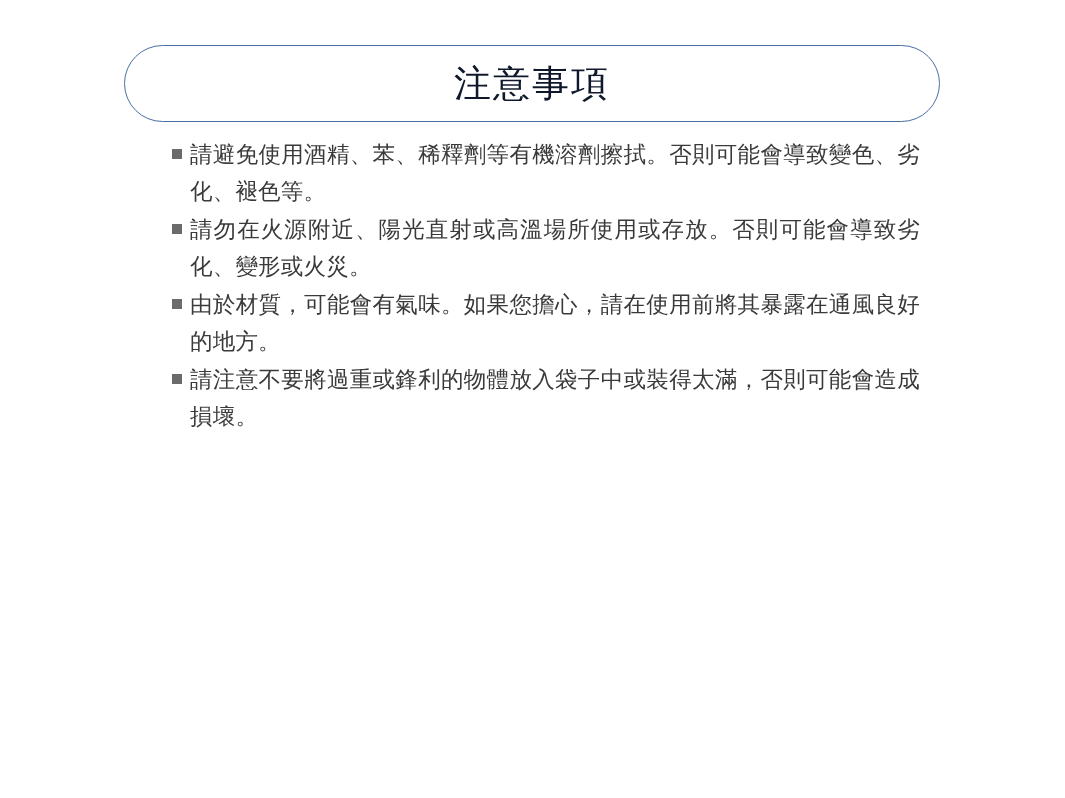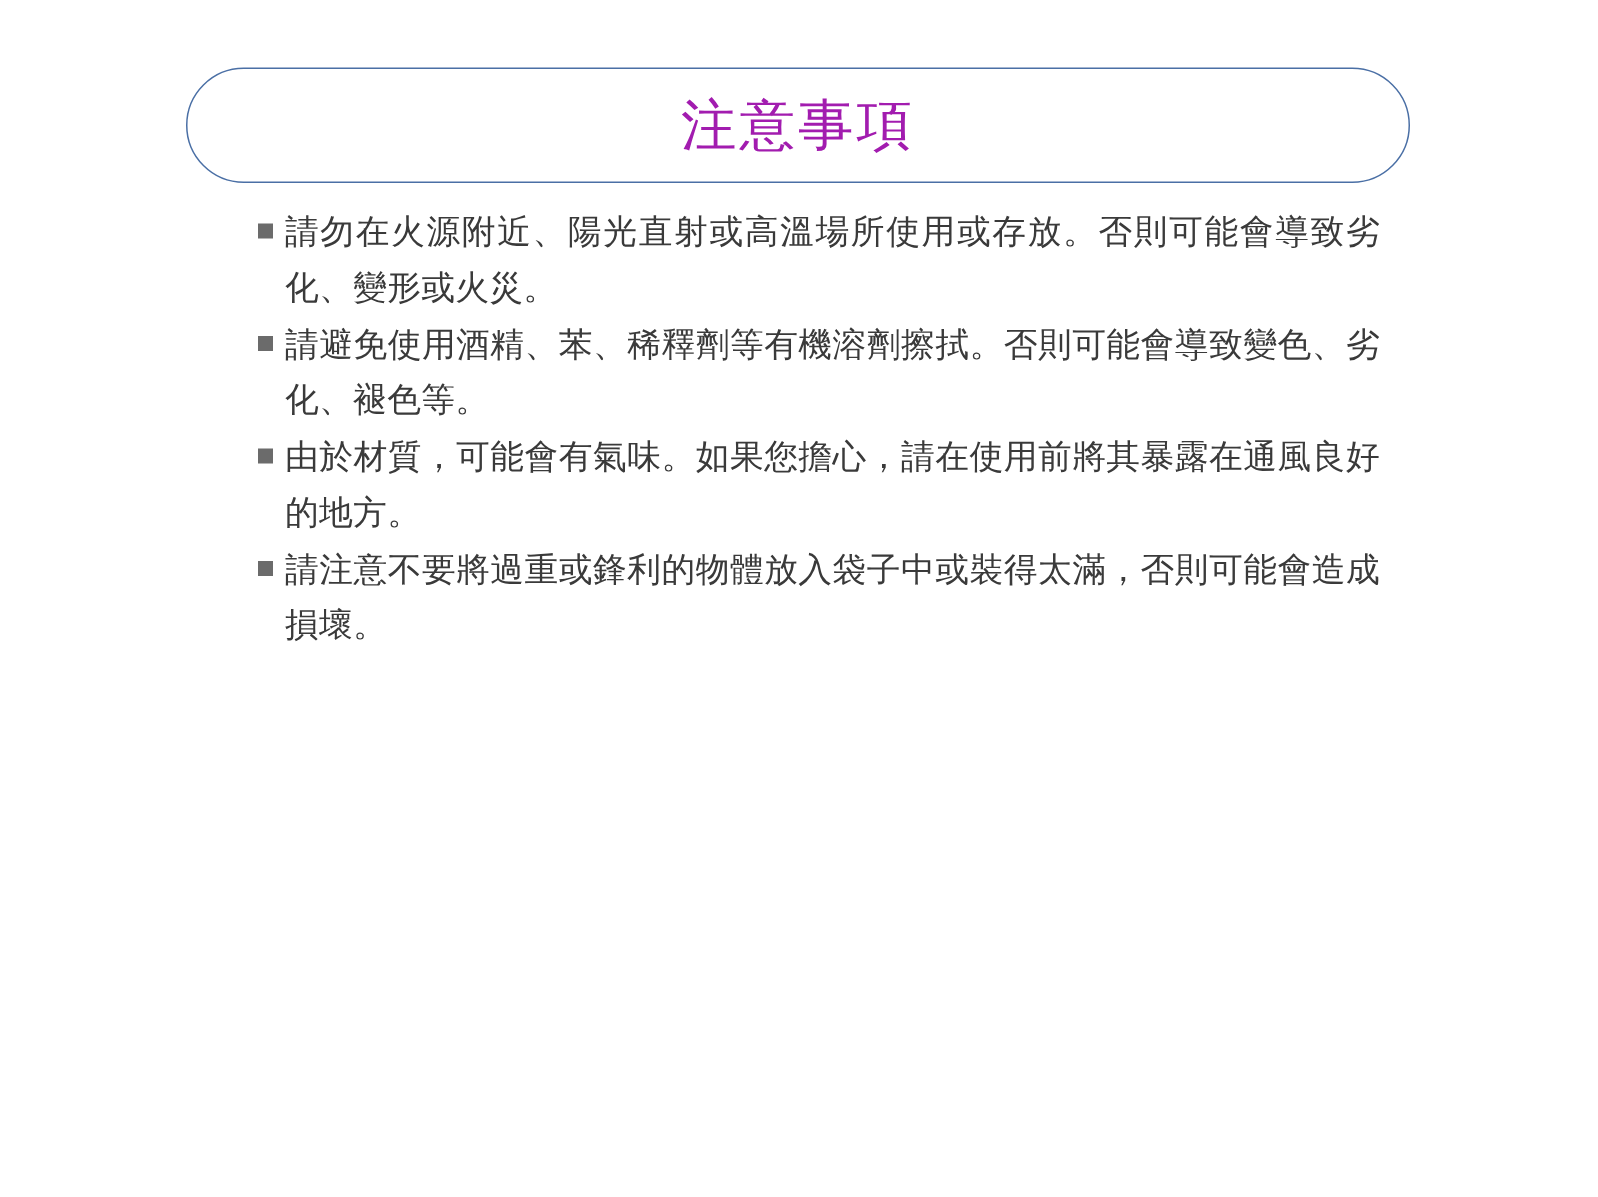--- a/index.html
+++ b/index.html
@@ -39,21 +39,21 @@
     position: absolute;
     left: 0;
     top: 0;
     width: 100%;
     height: 100%;
     display: flex;
     align-items: center;
     justify-content: center;
     font-size: 37px;
     letter-spacing: 2px;
-    color: #a21caf;
+    color: #0f172a;
     font-weight: 400;
     font-family: "Liberation Sans", "DejaVu Sans", sans-serif;
   }
 
   
   .notes {
     position: absolute;
     left: 172px;
     top: 136px;
     width: 748px;
@@ -116,26 +116,26 @@
 
   <div class="title-pill">
     <div class="title-text">注意事項</div>
   </div>
 
   <div class="notes">
 
 
     <div class="note-item">
       <span class="note-bullet"></span>
-      <span class="note-text">請勿在火源附近、陽光直射或高溫場所使用或存放。否則可能會導致劣化、變形或火災。</span>
+      <span class="note-text">請避免使用酒精、苯、稀釋劑等有機溶劑擦拭。否則可能會導致變色、劣化、褪色等。</span>
     </div>
 
     <div class="note-item">
       <span class="note-bullet"></span>
-      <span class="note-text">請避免使用酒精、苯、稀釋劑等有機溶劑擦拭。否則可能會導致變色、劣化、褪色等。</span>
+      <span class="note-text">請勿在火源附近、陽光直射或高溫場所使用或存放。否則可能會導致劣化、變形或火災。</span>
     </div>
 
     <div class="note-item">
       <span class="note-bullet"></span>
       <span class="note-text">由於材質，可能會有氣味。如果您擔心，請在使用前將其暴露在通風良好的地方。</span>
     </div>
 
     <div class="note-item">
       <span class="note-bullet"></span>
       <span class="note-text">請注意不要將過重或鋒利的物體放入袋子中或裝得太滿，否則可能會造成損壞。</span>

